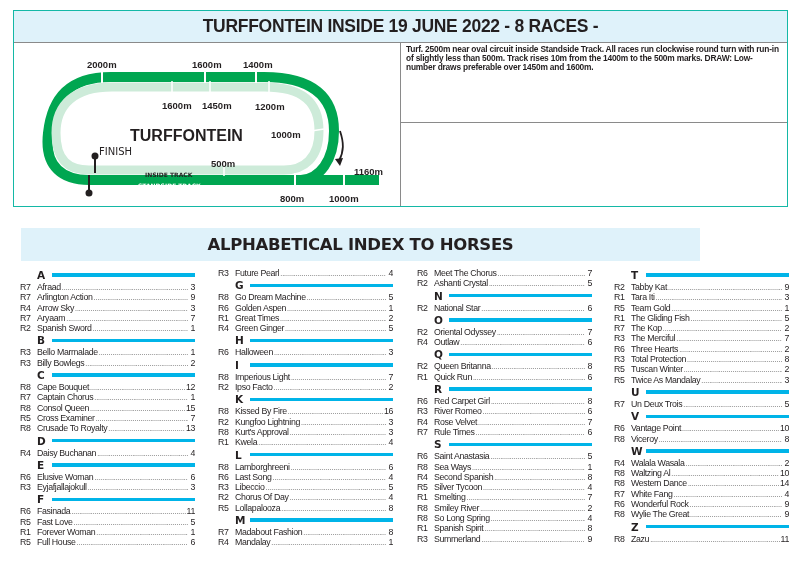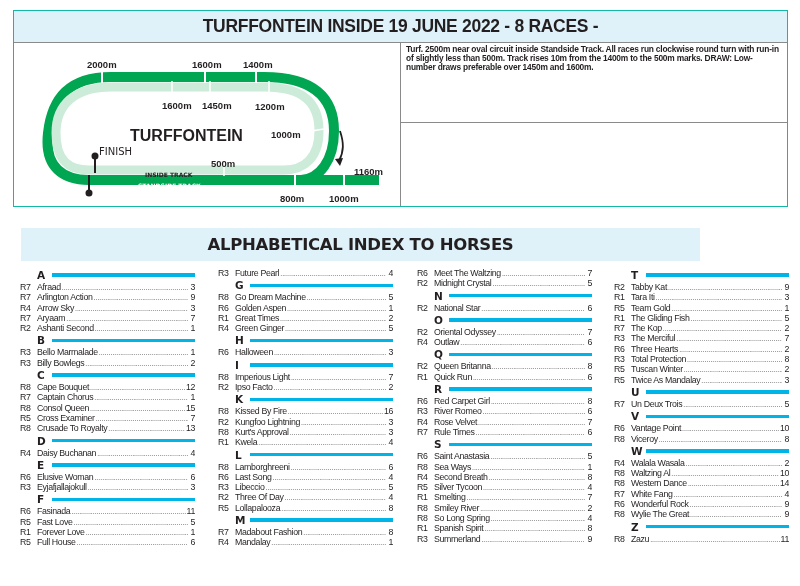--- a/index.html
+++ b/index.html
@@ -160,21 +160,21 @@
         <span class="num">3</span>
       </div>
       <div class="entry">
         <span class="race">R7</span>
         <span class="name">Aryaam</span>
         <span class="dots"></span>
         <span class="num">7</span>
       </div>
       <div class="entry">
         <span class="race">R2</span>
-        <span class="name">Ashanti Second</span>
+        <span class="name">Spanish Sword</span>
         <span class="dots"></span>
         <span class="num">1</span>
       </div>
       <div class="letter-row">
         <span class="letter">B</span>
         <span class="letter-bar"></span>
       </div>
       <div class="entry">
         <span class="race">R3</span>
         <span class="name">Bello Marmalade</span>
@@ -258,21 +258,21 @@
         <span class="num">11</span>
       </div>
       <div class="entry">
         <span class="race">R5</span>
         <span class="name">Fast Love</span>
         <span class="dots"></span>
         <span class="num">5</span>
       </div>
       <div class="entry">
         <span class="race">R1</span>
-        <span class="name">Forever Love</span>
+        <span class="name">Forever Woman</span>
         <span class="dots"></span>
         <span class="num">1</span>
       </div>
       <div class="entry">
         <span class="race">R5</span>
         <span class="name">Full House</span>
         <span class="dots"></span>
         <span class="num">6</span>
       </div>
     </div>
@@ -382,21 +382,21 @@
         <span class="num">4</span>
       </div>
       <div class="entry">
         <span class="race">R3</span>
         <span class="name">Libeccio</span>
         <span class="dots"></span>
         <span class="num">5</span>
       </div>
       <div class="entry">
         <span class="race">R2</span>
-        <span class="name">Three Of Day</span>
+        <span class="name">Chorus Of Day</span>
         <span class="dots"></span>
         <span class="num">4</span>
       </div>
       <div class="entry">
         <span class="race">R5</span>
         <span class="name">Lollapalooza</span>
         <span class="dots"></span>
         <span class="num">8</span>
       </div>
       <div class="letter-row">
@@ -412,27 +412,27 @@
       <div class="entry">
         <span class="race">R4</span>
         <span class="name">Mandalay</span>
         <span class="dots"></span>
         <span class="num">1</span>
       </div>
     </div>
   <div class="col col3">
       <div class="entry">
         <span class="race">R6</span>
-        <span class="name">Meet The Waltzing</span>
+        <span class="name">Meet The Chorus</span>
         <span class="dots"></span>
         <span class="num">7</span>
       </div>
       <div class="entry">
         <span class="race">R2</span>
-        <span class="name">Midnight Crystal</span>
+        <span class="name">Ashanti Crystal</span>
         <span class="dots"></span>
         <span class="num">5</span>
       </div>
       <div class="letter-row">
         <span class="letter">N</span>
         <span class="letter-bar"></span>
       </div>
       <div class="entry">
         <span class="race">R2</span>
         <span class="name">National Star</span>
@@ -510,21 +510,21 @@
         <span class="num">5</span>
       </div>
       <div class="entry">
         <span class="race">R8</span>
         <span class="name">Sea Ways</span>
         <span class="dots"></span>
         <span class="num">1</span>
       </div>
       <div class="entry">
         <span class="race">R4</span>
-        <span class="name">Second Breath</span>
+        <span class="name">Second Spanish</span>
         <span class="dots"></span>
         <span class="num">8</span>
       </div>
       <div class="entry">
         <span class="race">R5</span>
         <span class="name">Silver Tycoon</span>
         <span class="dots"></span>
         <span class="num">4</span>
       </div>
       <div class="entry">

